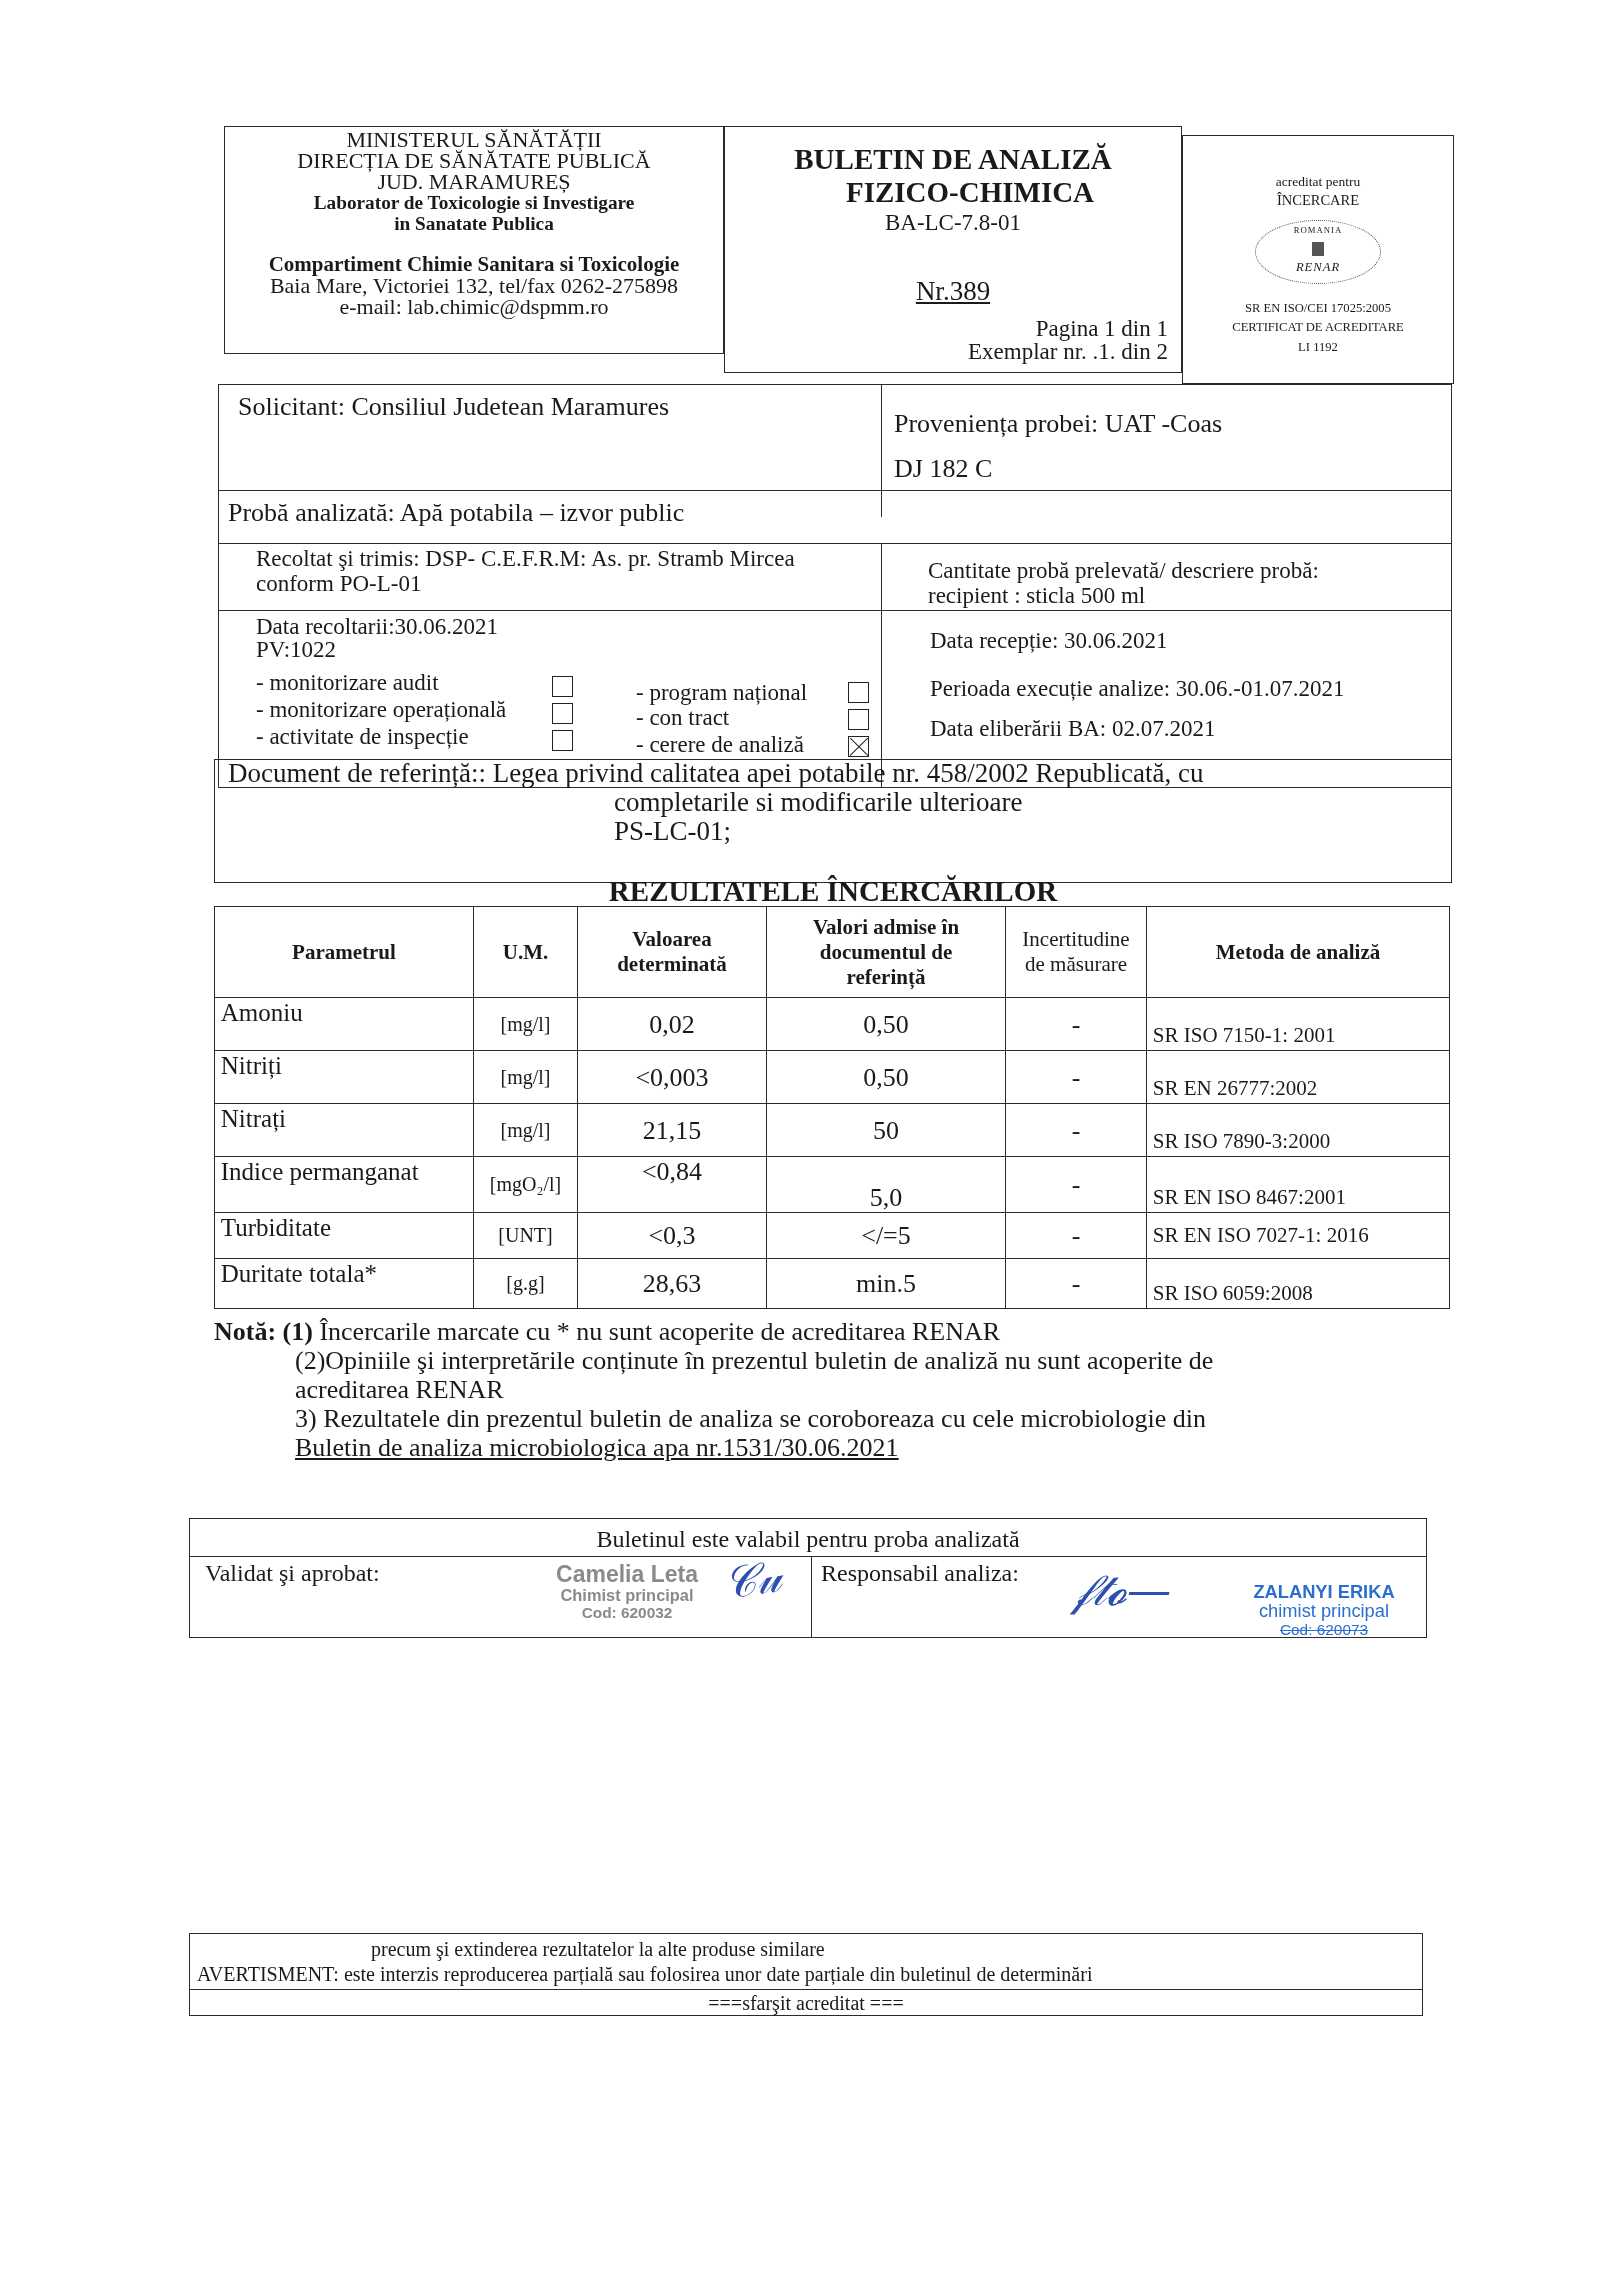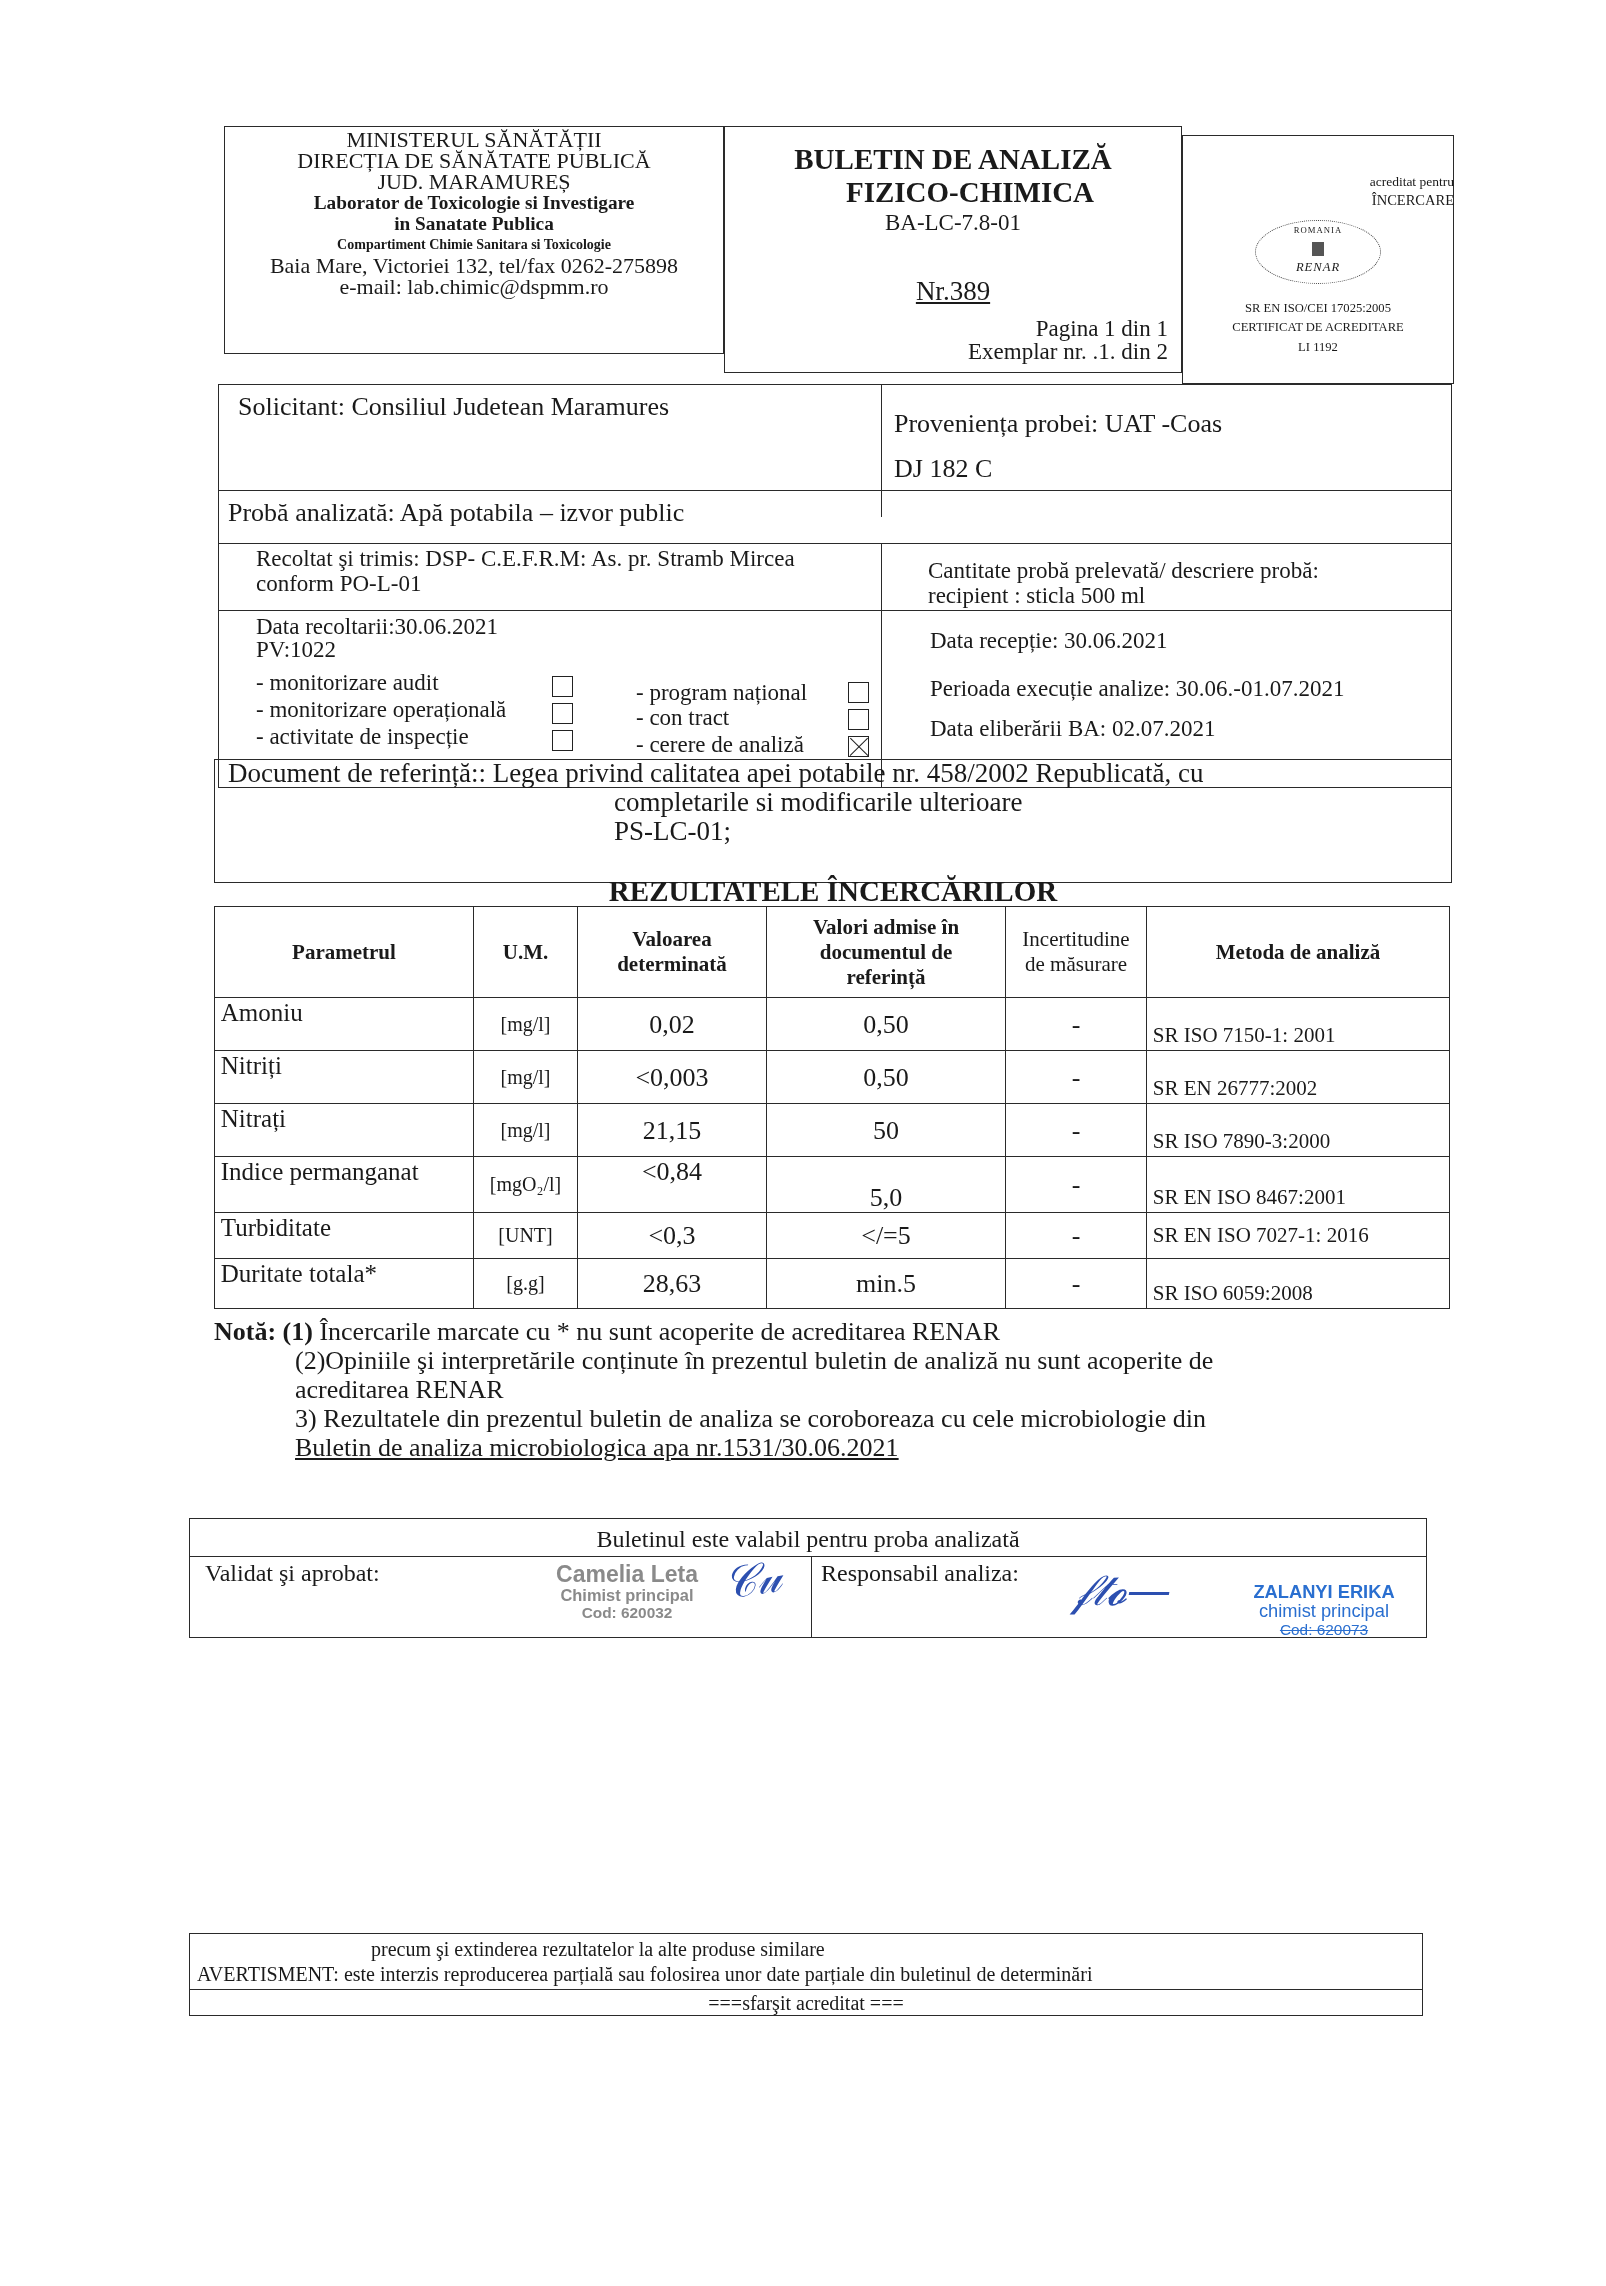--- a/index.html
+++ b/index.html
@@ -54,35 +54,35 @@
 <div class="abs box" style="left:224px; top:126px; width:500px; height:228px;"></div>
 <div class="abs box" style="left:724px; top:126px; width:458px; height:247px;"></div>
 <div class="abs box" style="left:1182px; top:135px; width:272px; height:249px;"></div>
 
 <div id="hdr-left" class="abs c" style="left:224px; top:129px; width:500px; font-size:23px; line-height:21px;">
   <div style="font-size:22px;">MINISTERUL SĂNĂTĂȚII</div>
   <div style="font-size:22px;">DIRECȚIA DE SĂNĂTATE PUBLICĂ</div>
   <div style="font-size:22px;">JUD. MARAMUREȘ</div>
   <div class="b" style="font-size:19.3px;">Laborator de Toxicologie si Investigare</div>
   <div class="b" style="font-size:19.3px;">in Sanatate  Publica</div>
-  <div class="b" style="font-size:14px;">Compartiment Chimie Sanitara si Toxicologie</div>
+  <div class="b" style="font-size:21px;margin-top:20px;">Compartiment Chimie Sanitara si Toxicologie</div>
   <div style="font-size:22px;">Baia Mare, Victoriei 132, tel/fax 0262-275898</div>
   <div style="font-size:22px;">e-mail: lab.chimic@dspmm.ro</div>
 </div>
 
 <div class="abs c" style="left:724px; top:143px; width:458px;">
   <div class="b t28" style="font-size:29px; line-height:33px;">BULETIN DE ANALIZĂ</div>
   <div class="b t28" style="font-size:29px; line-height:33px;padding-left:34px;">FIZICO-CHIMICA</div>
   <div class="t24">BA-LC-7.8-01</div>
 </div>
 <div class="abs c" style="left:724px; top:276px; width:458px; font-size:27px; text-decoration:underline;">Nr.389</div>
 <div class="abs t24" style="left:927px; top:315px; width:241px; text-align:right;">Pagina 1 din 1</div>
 <div class="abs t24" style="left:898px; top:338px; width:270px; text-align:right;">Exemplar nr. .1. din 2</div>
 
-<div class="abs c" style="left:1182px; top:172px; width:272px; font-size:13.5px; line-height:19.3px;text-align:right;">
+<div class="abs c" style="left:1182px; top:172px; width:272px; font-size:13.5px; line-height:19.3px;">
   <div>acreditat pentru</div>
   <div style="font-size:14.5px;">ÎNCERCARE</div>
 </div>
 <div class="renar-oval" style="left:1255px; top:220px;">
   <div class="abs c" style="left:0; top:3.9px; width:100%; font-size:8.7px; letter-spacing:1px;">ROMANIA</div>
   <div class="abs" style="left:56px; top:21px; width:11.6px; height:13.5px; background:#555;"></div>
   <div class="abs c" style="left:0; top:39px; width:100%; font-size:12.6px; font-style:italic; letter-spacing:1px;">RENAR</div>
 </div>
 <div class="abs c" style="left:1182px; top:299px; width:272px; font-size:12.6px; line-height:19.3px;">
   <div>SR EN ISO/CEI 17025:2005</div>

